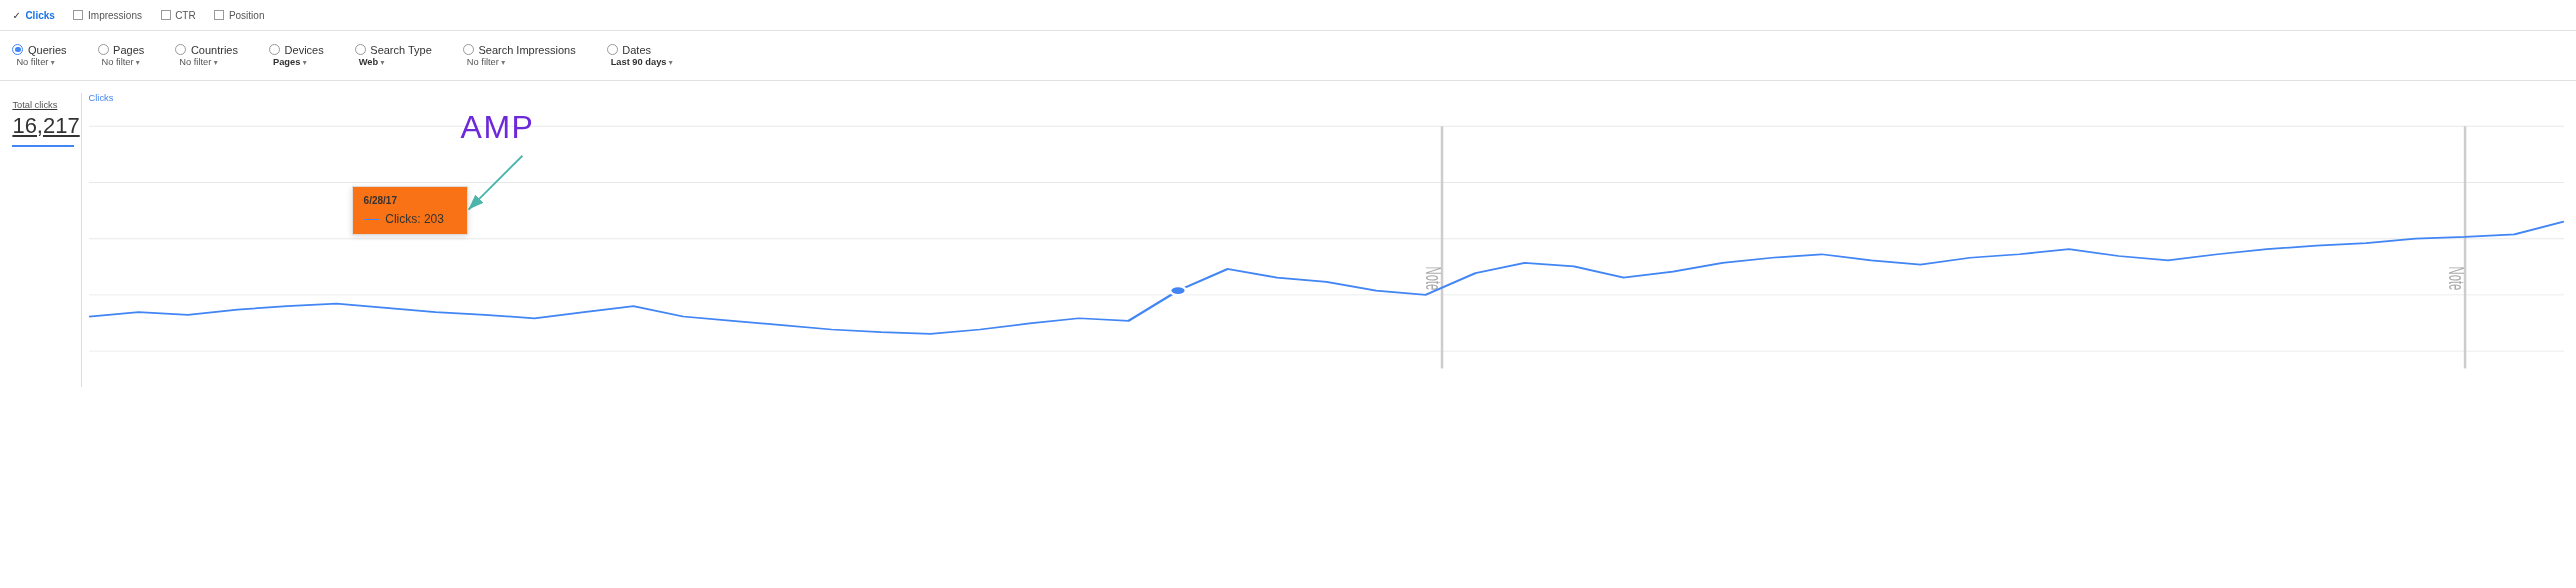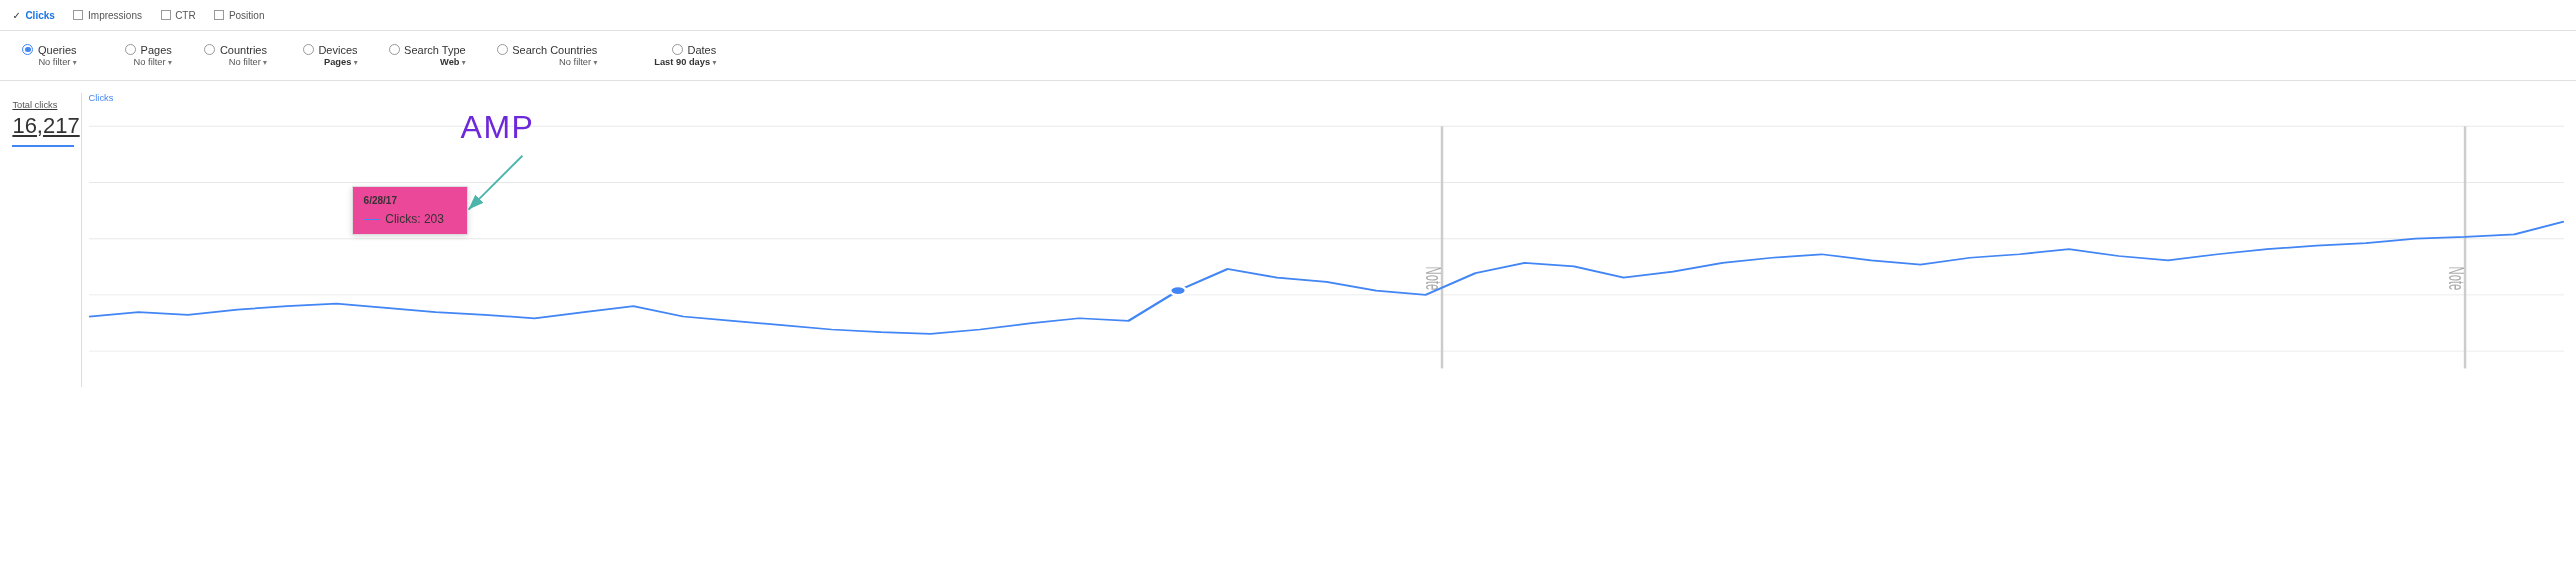--- a/index.html
+++ b/index.html
@@ -44,21 +44,21 @@
       display: flex;
       align-items: center;
       padding: 0 12.4px;
       height: 50px;
       border-bottom: 1.5px solid #e0e0e0;
       gap: 0;
     }
     .filter-item {
       display: flex;
       flex-direction: column;
-      align-items: flex-end;
+      align-items: flex-start;
       padding: 0 15.5px;
       cursor: pointer;
       height: 50px;
       justify-content: center;
       border-right: none;
     }
     .filter-item:first-child { padding-left: 0; }
     .filter-label-row {
       display: flex;
       align-items: center;
@@ -85,21 +85,21 @@
     .filter-name {
       font-size: 11px;
       color: #333;
       font-weight: 500;
     }
     .filter-value {
       display: flex;
       align-items: center;
       gap: 2.3px;
       margin-top: 1.5px;
-      margin-left: 26px;
+      margin-left: 4px;
     }
     .filter-value-text {
       font-size: 9.3px;
       color: #555;
     }
     .filter-value-text.bold {
       font-weight: bold;
       color: #333;
     }
     .chevron {
@@ -129,21 +129,21 @@
       background: #4285f4;
       margin-bottom: 6.2px;
     }
     .clicks-axis-label {
       font-size: 9.3px;
       color: #4285f4;
       margin-bottom: 3.1px;
     }
     .tooltip-box {
       position: absolute;
-      background: #ec4899;
+      background: #f97316;
       border: 0.8px solid #ddd;
       box-shadow: 0 1.5px 6.2px rgba(0,0,0,0.15);
       padding: 7.7px 11px;
       font-size: 10px;
       min-width: 93px;
       z-index: 10;
     }
     .tooltip-date {
       font-weight: bold;
       margin-bottom: 6.2px;
@@ -248,21 +248,21 @@
     </div>
     <div class="filter-value">
       <span class="filter-value-text bold">Web</span>
       <span class="chevron">▾</span>
     </div>
   </div>
 
   <div class="filter-item">
     <div class="filter-label-row">
       <div class="filter-radio"></div>
-      <span class="filter-name">Search Countries</span>
+      <span class="filter-name">Search Impressions</span>
     </div>
     <div class="filter-value">
       <span class="filter-value-text">No filter</span>
       <span class="chevron">▾</span>
     </div>
   </div>
 
   <div class="filter-item">
     <div class="filter-label-row">
       <div class="filter-radio"></div>

